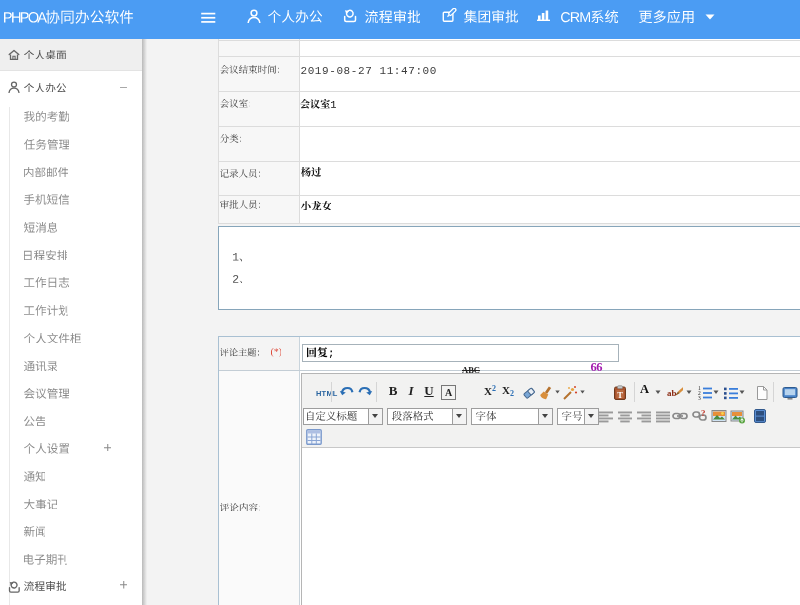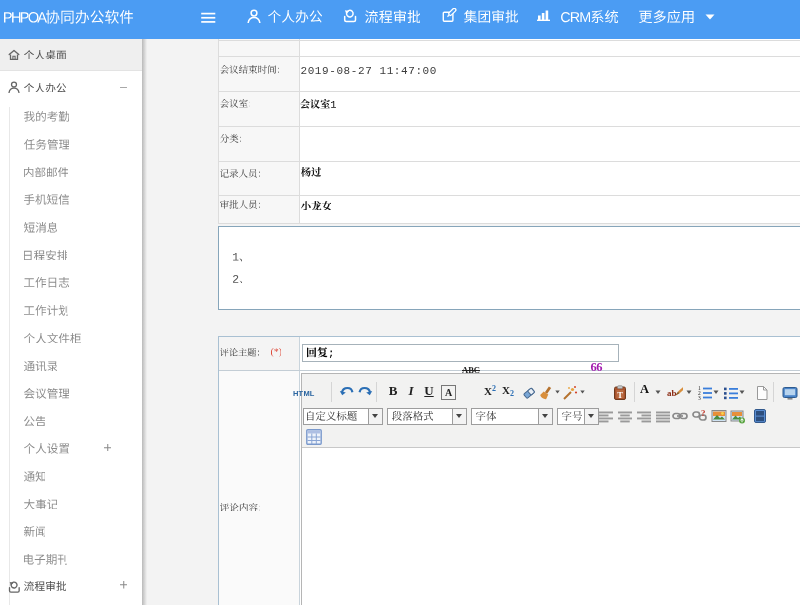--- a/index.html
+++ b/index.html
@@ -54,21 +54,21 @@
   </div>
 
 <div class="abs" style="left:0;top:0;width:800px;height:38.5px;background:#4b9cf3"></div>
 
 <div class="abs" style="left:0;top:38.5px;width:142px;height:566.5px;background:#fff;z-index:3">
   <div class="abs" style="left:0;top:0;width:142px;height:31px;background:#efefef;border-bottom:1px solid #e3e3e3"></div>
   <div class="abs" style="left:9px;top:68.5px;width:1px;height:503px;background:#e8e8e8"></div>
 </div>
 <div class="abs" style="left:142px;top:38.5px;width:6px;height:566.5px;z-index:3;background:linear-gradient(to right,#b9b9b9,rgba(200,200,200,0) 85%)"></div>
 <div class="abs" style="left:0;top:0;z-index:4">
-    <div style="position:absolute;left:293px;top:388.5px;font:bold 7.5px 'Liberation Sans',sans-serif;color:#2a65a0;letter-spacing:.2px">HTML</div>
+    <div style="position:absolute;left:316px;top:388.5px;font:bold 7.5px 'Liberation Sans',sans-serif;color:#2a65a0;letter-spacing:.2px">HTML</div>
     <div style="position:absolute;left:331px;top:382px;width:1px;height:20px;background:#d5d5d5"></div>
     <div style="position:absolute;left:376px;top:382px;width:1px;height:20px;background:#d5d5d5"></div>
     <svg style="position:absolute;left:338.5px;top:384.5px" width="16" height="16" viewBox="0 0 16 16">
       <path d="M3 7.5 C3.5 4.5 6 3 8.5 3 C11 3 13 4.8 13.4 7.2" fill="none" stroke="#2b6fb5" stroke-width="2.2"></path>
       <path d="M0.8 6 L3.2 10.2 L6.8 7.4 z" fill="#2b6fb5"></path>
     </svg>
     <svg style="position:absolute;left:356.5px;top:384.5px" width="16" height="16" viewBox="0 0 16 16">
       <path d="M13 7.5 C12.5 4.5 10 3 7.5 3 C5 3 3 4.8 2.6 7.2" fill="none" stroke="#2b6fb5" stroke-width="2.2"></path>
       <path d="M15.2 6 L12.8 10.2 L9.2 7.4 z" fill="#2b6fb5"></path>
     </svg>

